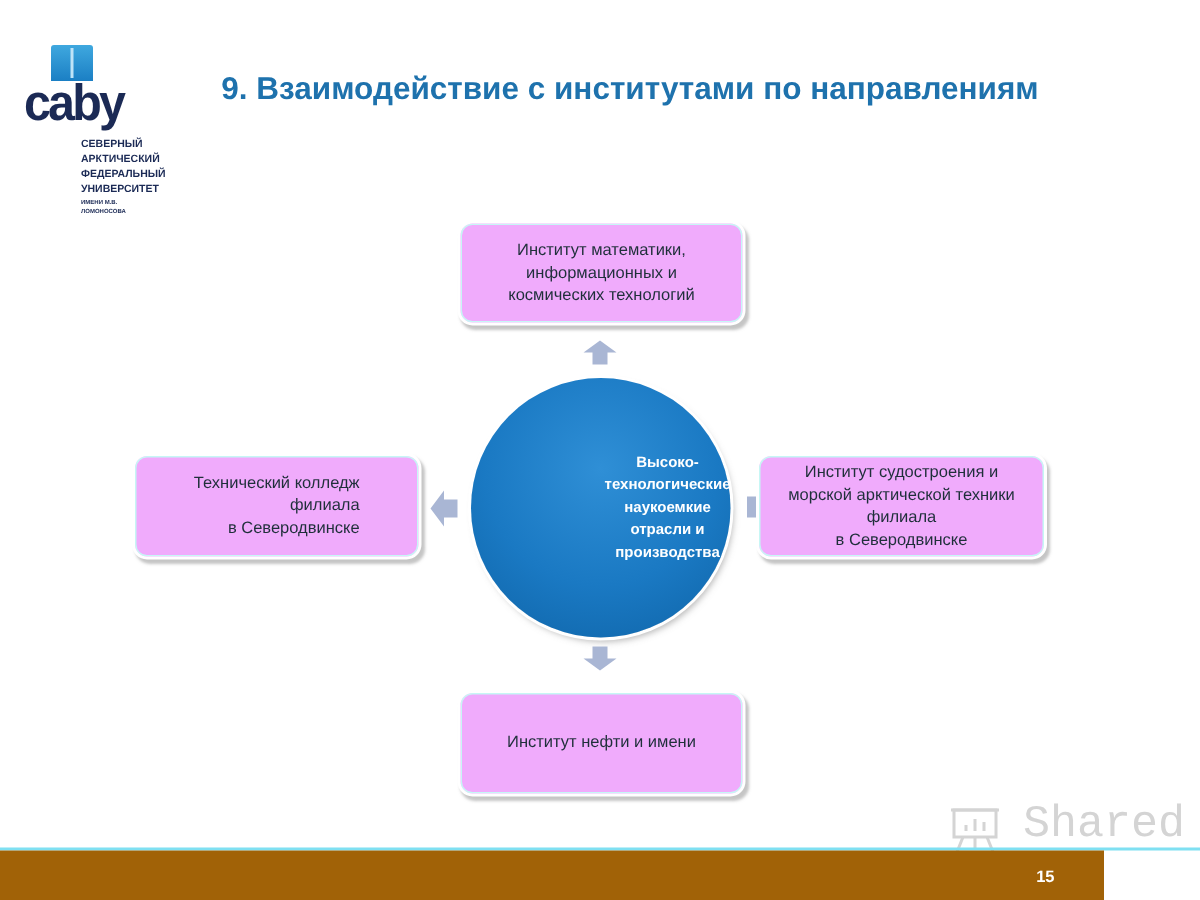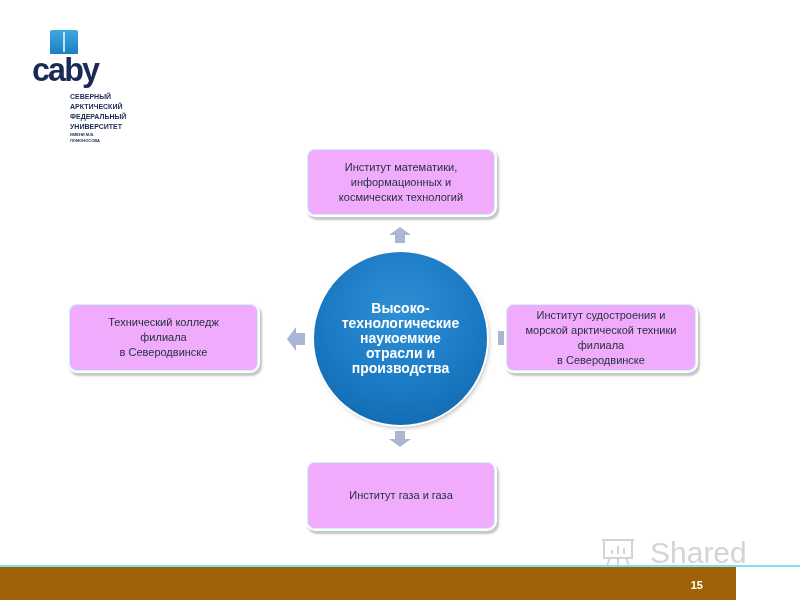--- a/index.html
+++ b/index.html
@@ -2,21 +2,21 @@
 <html><head>
   <meta charset="utf-8">
   <style>
     html, body { margin: 0; padding: 0; }
     body {
       width: 800px; height: 600px; position: relative; overflow: hidden;
       background: #ffffff;
       font-family: "Liberation Sans", "DejaVu Sans", sans-serif;
     }
     .logo {
-      position: absolute; left: 30px; top: 26px; width: 90px; height: 120px;
+      position: absolute; left: 14px; top: 26px; width: 90px; height: 120px;
     }
     .logo-book {
       position: absolute; left: 20px; top: 4px; width: 28px; height: 24px;
       background: linear-gradient(180deg, #3fa8df 0%, #1b7fc4 100%);
       border-radius: 2px 2px 0 0;
     }
     .logo-book::after {
       content: ""; position: absolute; left: 13px; top: 2px; width: 2px; height: 20px; background: #bfe3f7;
     }
     .logo-word {
@@ -42,41 +42,41 @@
       position: absolute; background: #f0abfc;
       border-radius: 10px;
       box-shadow: 2px 3px 2px rgba(150,150,150,0.55), inset 0 0 0 1px #c6f7f5;
       border: 2px solid #ffffff;
       color: #1f2f3a; font-size: 11px; line-height: 15px; text-align: center;
       display: flex; align-items: center; justify-content: center;
       box-sizing: border-box;
     }
     .box span { white-space: pre-line; }
     .box-top { left: 305px; top: 147px; width: 192px; height: 70px; }
-    .box-left { left: 67px; top: 302px; width: 193px; height: 71px; }
+    .box-left { left: 88px; top: 302px; width: 193px; height: 71px; text-align: right; }
     .box-right { left: 504px; top: 302px; width: 194px; height: 71px; }
     .box-bottom { left: 305px; top: 460px; width: 192px; height: 71px; }
     .circle {
       position: absolute; left: 314px; top: 252px; width: 173px; height: 173px;
       border-radius: 50%;
       background: radial-gradient(circle at 50% 35%, #2f8fd6 0%, #1a79c3 55%, #0e63a6 100%);
       box-shadow: 0 0 0 2px #ffffff, 2px 3px 4px rgba(120,120,120,0.5);
-      display: flex; align-items: center; justify-content: center;
-      color: #ffffff; font-weight: bold; font-size: 14px; line-height: 15px; text-align: center;
+      display: flex; align-items: center; justify-content: flex-end;
+      color: #ffffff; font-weight: bold; font-size: 10px; line-height: 15px; text-align: center;
     }
     .circle span { white-space: pre-line; }
     .arrow { position: absolute; }
     .arrow svg { display: block; }
     .arrow-up { left: 388px; top: 226px; }
     .arrow-down { left: 388px; top: 430px; }
     .arrow-left { left: 286px; top: 325px; }
     .arrow-right { left: 497px; top: 322px; }
     .watermark {
-      position: absolute; left: 600px; top: 530px; height: 40px;
-      display: flex; align-items: flex-end; color: #d4d4d4;
+      position: absolute; left: 632px; top: 530px; height: 40px;
+      display: flex; align-items: center; color: #d4d4d4; font-family: Liberation Mono, monospace;
     }
     .watermark .wm-text { font-size: 30px; margin-left: 50px; letter-spacing: 0; }
     .wm-icon { position: absolute; left: 0; top: 4px; }
     .footer-line { position: absolute; left: 0; top: 565px; width: 800px; height: 2px; background: #7fe0f2; }
     .footer {
       position: absolute; left: 0; top: 567px; width: 736px; height: 33px;
       background: #a16207;
     }
     .page-num {
       position: absolute; right: 33px; top: 12px; color: #ffffff; font-size: 11px; font-weight: bold;
@@ -91,20 +91,21 @@
   <div class="logo-sub">
     <span style="display:block">Северный</span>
     <span style="display:block">Арктический</span>
     <span style="display:block">Федеральный</span>
     <span style="display:block">Университет</span>
     <span class="tiny">имени М.В. Ломоносова</span>
   </div>
 </div>
 
 <div class="title">
+  <span class="l1">9. Взаимодействие с институтами по направлениям</span>
 </div>
 
 <div class="box box-top">
   <span>Институт математики,
 информационных и
 космических технологий</span>
 </div>
 
 <div class="arrow arrow-up">
   <svg width="24" height="18" viewBox="0 0 24 18">
@@ -145,21 +146,21 @@
 в Северодвинске</span>
 </div>
 
 <div class="arrow arrow-down">
   <svg width="24" height="18" viewBox="0 0 24 18">
       <path d="M12 17 L23 9 L17 9 L17 1 L7 1 L7 9 L1 9 Z" fill="#a9b6d4"></path>
     </svg>
 </div>
 
 <div class="box box-bottom">
-  <span>Институт газа и газа</span>
+  <span>Институт нефти и имени</span>
 </div>
 
 <div class="watermark">
   <span class="wm-icon">
     <svg width="36" height="36" viewBox="0 0 36 36" fill="none" stroke="#d4d4d4" stroke-width="2">
       <rect x="4" y="6" width="28" height="18"></rect>
       <path d="M2 6 H34"></path>
       <path d="M12 20 V16 M18 20 V12 M24 20 V14"></path>
       <path d="M10 24 L6 34 M26 24 L30 34 M18 24 V32"></path>
     </svg>

